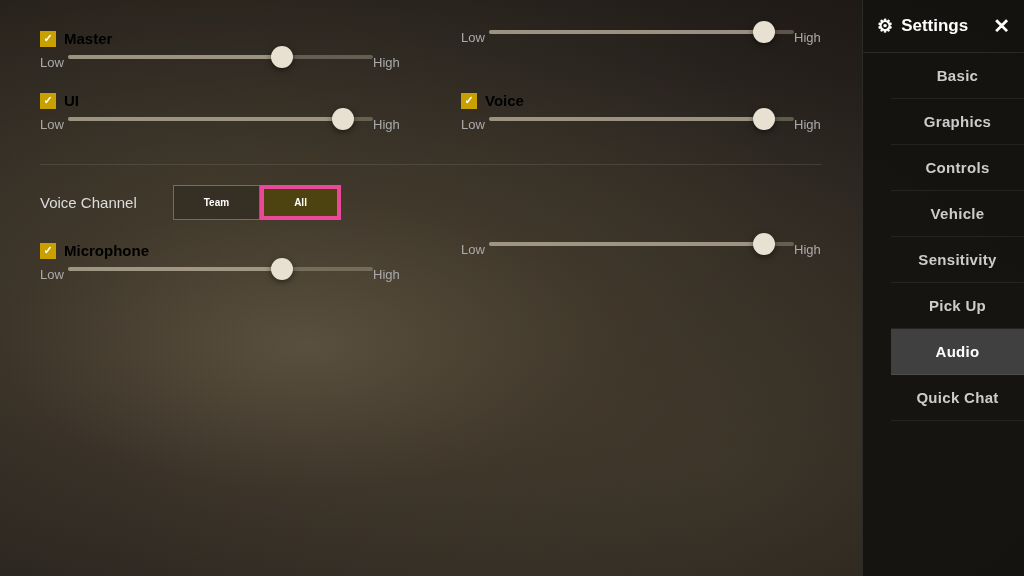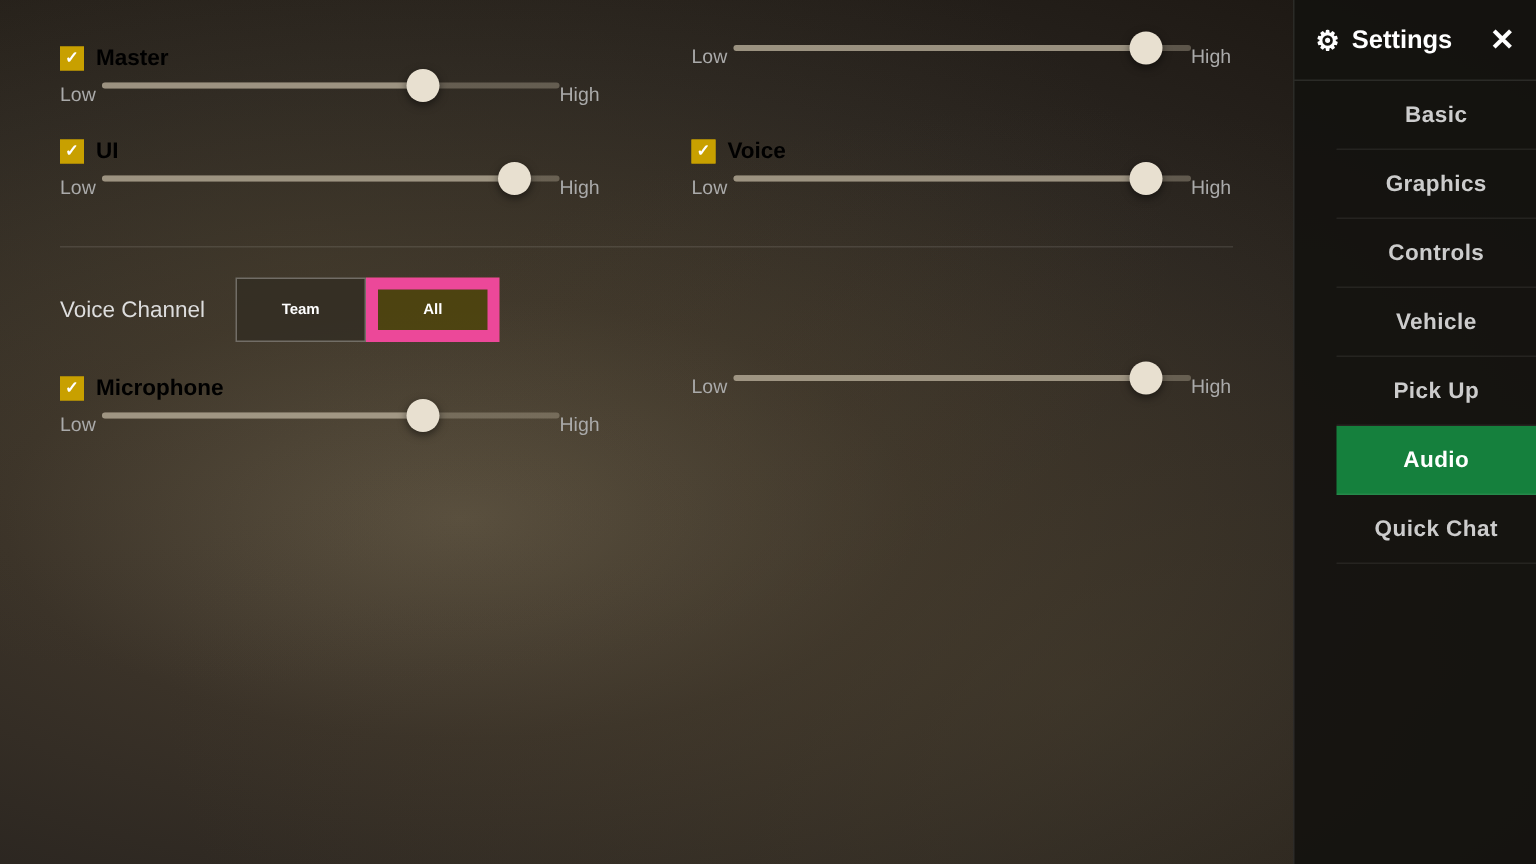--- a/index.html
+++ b/index.html
@@ -92,21 +92,21 @@
       font-size: 15px;
       font-weight: 600;
       text-align: center;
       padding: 14px 10px;
       border-bottom: 1px solid rgba(255,255,255,0.07);
       cursor: pointer;
       letter-spacing: 0.3px;
     }
 
     .sidebar-item.active {
-      background: #15803d;
+      background: #404040;
       color: #fff;
     }
 
     
     .settings-grid {
       display: grid;
       grid-template-columns: 1fr 1fr;
       gap: 0 60px;
     }
 
@@ -180,21 +180,21 @@
       top: 50%;
       transform: translateY(-50%);
       box-shadow: 0 2px 6px rgba(0,0,0,0.5);
     }
 
     
     .voice-channel-section {
       margin: 18px 0 22px 0;
       display: flex;
       align-items: center;
-      gap: 20px;
+      gap: 36px;
     }
 
     .voice-channel-label {
       color: #ddd;
       font-size: 15px;
       font-weight: 500;
     }
 
     .voice-channel-buttons {
       display: flex;
@@ -206,21 +206,21 @@
       font-size: 10px;
       font-weight: 600;
       cursor: pointer;
       border: 1px solid rgba(255,255,255,0.3);
       color: #fff;
       background: rgba(50,45,35,0.8);
     }
 
     .vc-btn.active {
       background: rgba(80,70,10,0.8);
-      border: 8px solid #ec4899;
+      border: 4px solid #ec4899;
       color: #fff;
     }
 
     .divider {
       height: 1px;
       background: rgba(255,255,255,0.1);
       margin: 10px 0 20px 0;
     }
   </style>
 </head>
@@ -338,17 +338,18 @@
       <span class="gear-icon">⚙</span>
       <span>Settings</span>
     </div>
     <span class="close-icon">✕</span>
   </div>
   <nav class="sidebar-nav">
     <div class="sidebar-item">Basic</div>
     <div class="sidebar-item">Graphics</div>
     <div class="sidebar-item">Controls</div>
     <div class="sidebar-item">Vehicle</div>
+    <div class="sidebar-item">Sensitivity</div>
     <div class="sidebar-item">Pick Up</div>
     <div class="sidebar-item active">Audio</div>
     <div class="sidebar-item">Quick Chat</div>
   </nav>
 </div>
 
 </body></html>

